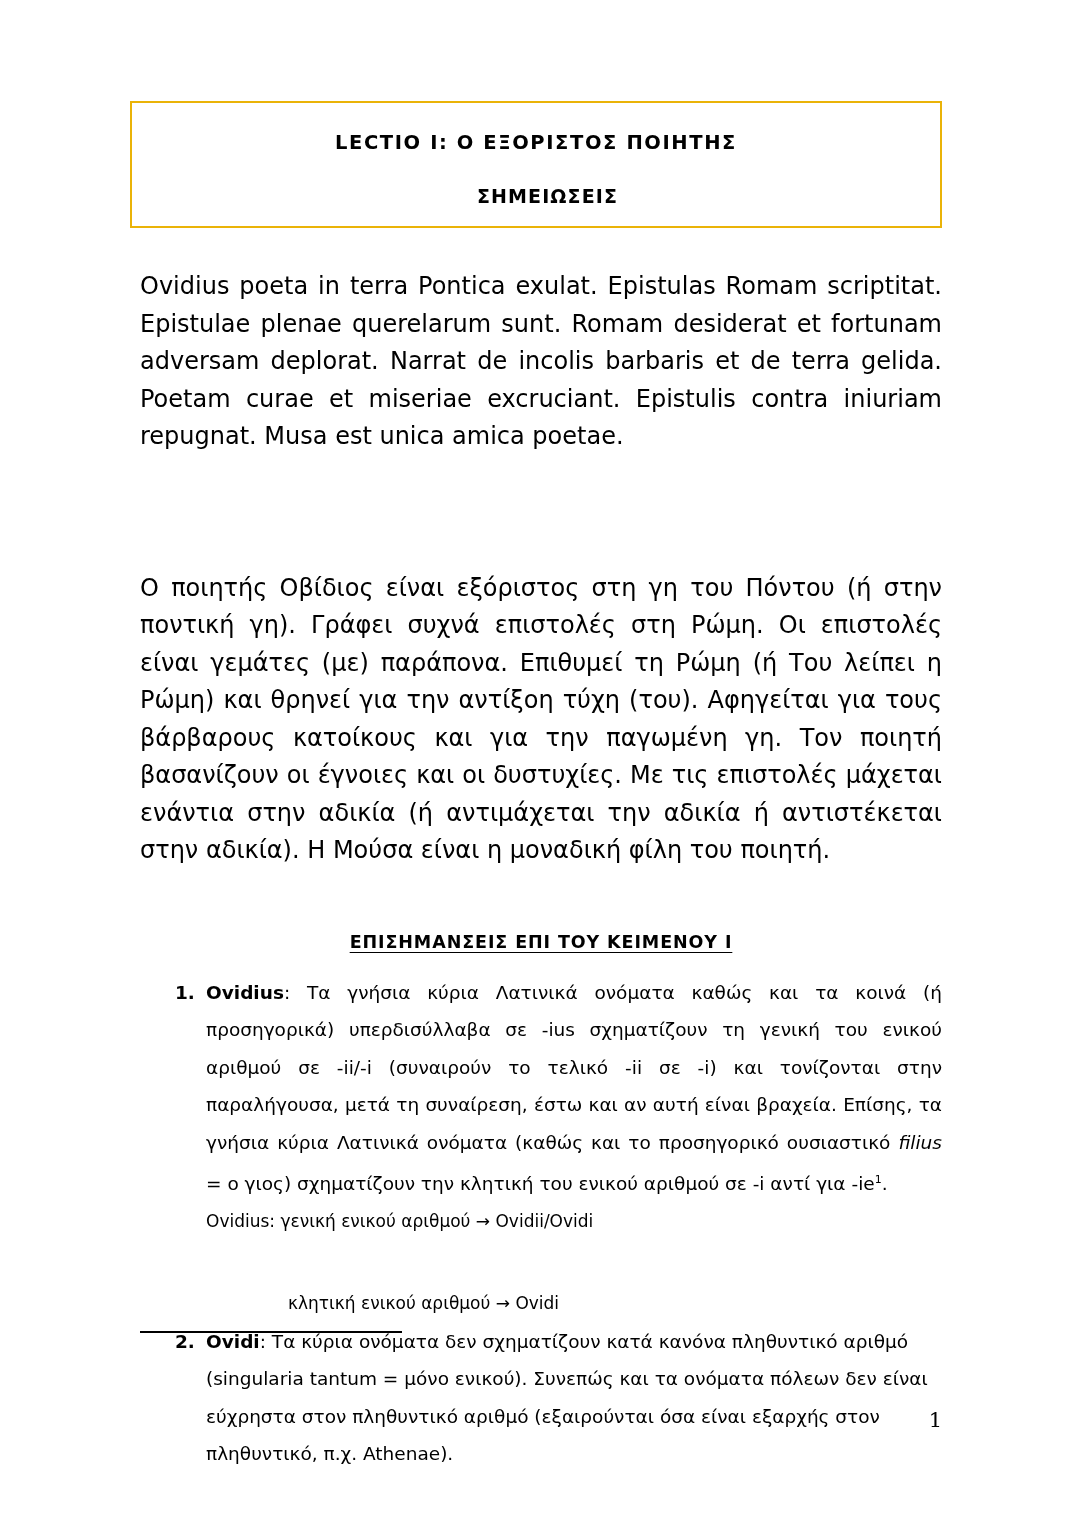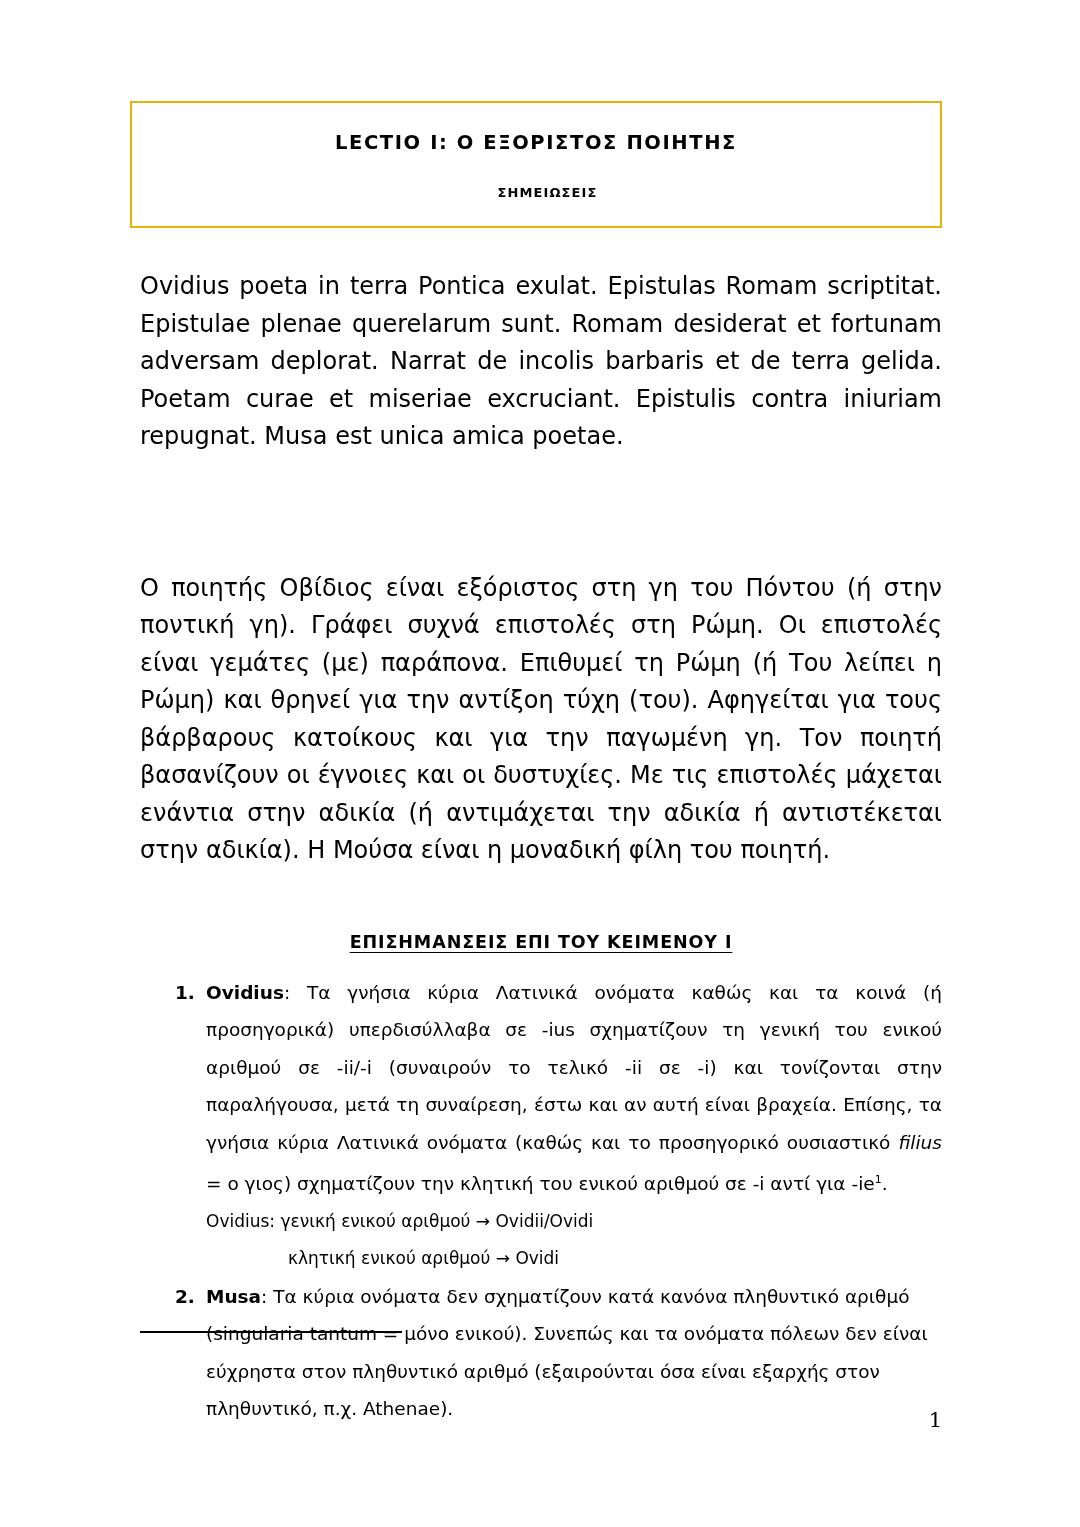--- a/index.html
+++ b/index.html
@@ -38,21 +38,21 @@
   .title-main {
     text-align: center;
     font-weight: bold;
     font-size: 19.5px;
     letter-spacing: 1.6px;
     margin-top: 28px;
   }
   .title-sub {
     text-align: center;
     font-weight: bold;
-    font-size: 13px;
+    font-size: 19px;
     letter-spacing: 1.1px;
     margin-top: 31px;
     padding-left: 23px;
   }
 
   
   .doc-body {
     position: absolute;
     left: 140px;
     top: 268px;
@@ -108,21 +108,21 @@
   b.lemma { font-weight: bold; }
   i.lat { font-style: italic; margin-top: 48px; }
   sup.fn { font-size: 11px; vertical-align: super; }
 
   .decl-line {
     display: block;
     font-size: 17px;
     line-height: 37.5px;
     text-align: left;
   }
-  .decl-line.indent { padding-left: 82px; }
+  .decl-line.indent { padding-left: 82px; margin-top: 45px; }
 
   
   .fn-rule {
     position: absolute;
     left: 140px;
     top: 1331px;
     width: 262px;
     height: 0;
     border-top: 2px solid #000000;
   }
@@ -182,21 +182,21 @@
 
       <li>
         <span class="li-num">1.</span>
         <span class="li-text"><b class="lemma">Ovidius</b><span>:</span><span> Τα γνήσια κύρια Λατινικά ονόματα καθώς και τα κοινά (ή προσηγορικά) υπερδισύλλαβα σε -ius σχηματίζουν τη γενική του ενικού αριθμού σε -ii/-i (συναιρούν το τελικό -ii σε -i) και τονίζονται στην παραλήγουσα, μετά τη συναίρεση, έστω και αν αυτή είναι βραχεία. Επίσης, τα γνήσια κύρια Λατινικά ονόματα (καθώς και το προσηγορικό ουσιαστικό </span><i class="lat">filius</i><span> = ο γιος) σχηματίζουν την κλητική του ενικού αριθμού σε -i αντί για -ie</span><sup class="fn">1</sup><span>.</span></span>
         <span class="decl-line">Ovidius: γενική ενικού αριθμού → Ovidii/Ovidi</span>
         <span class="decl-line indent">κλητική ενικού αριθμού → Ovidi</span>
       </li>
 
       <li>
         <span class="li-num">2.</span>
-        <span class="li-text nojust"><b class="lemma">Musa</b><span>:</span><span> Τα κύρια ονόματα δεν σχηματίζουν κατά κανόνα πληθυντικό αριθμό (singularia tantum = μόνο ενικού). Συνεπώς και τα ονόματα πόλεων δεν είναι εύχρηστα στον πληθυντικό αριθμό (εξαιρούνται όσα είναι εξαρχής στον πληθυντικό, π.χ. Athenae).</span></span>
+        <span class="li-text nojust"><b class="lemma">Ovidi</b><span>:</span><span> Τα κύρια ονόματα δεν σχηματίζουν κατά κανόνα πληθυντικό αριθμό (singularia tantum = μόνο ενικού). Συνεπώς και τα ονόματα πόλεων δεν είναι εύχρηστα στον πληθυντικό αριθμό (εξαιρούνται όσα είναι εξαρχής στον πληθυντικό, π.χ. Athenae).</span></span>
       </li>
 
     </ol>
   </div>
 
   <div class="fn-rule"></div>
 
 
   <div class="page-number">1</div>
 

